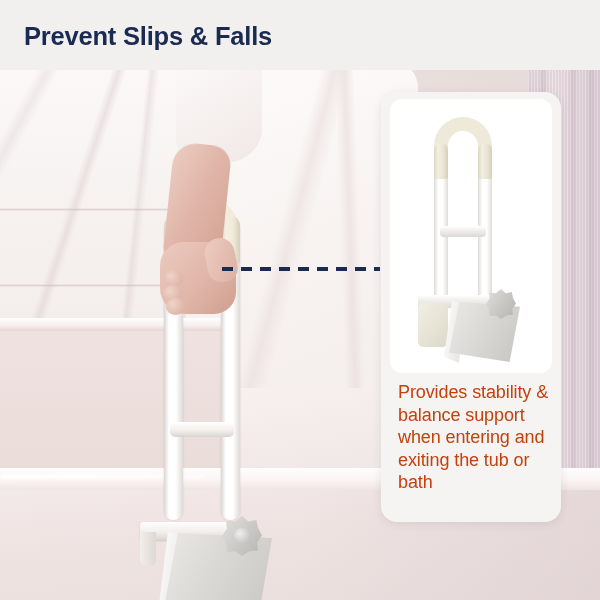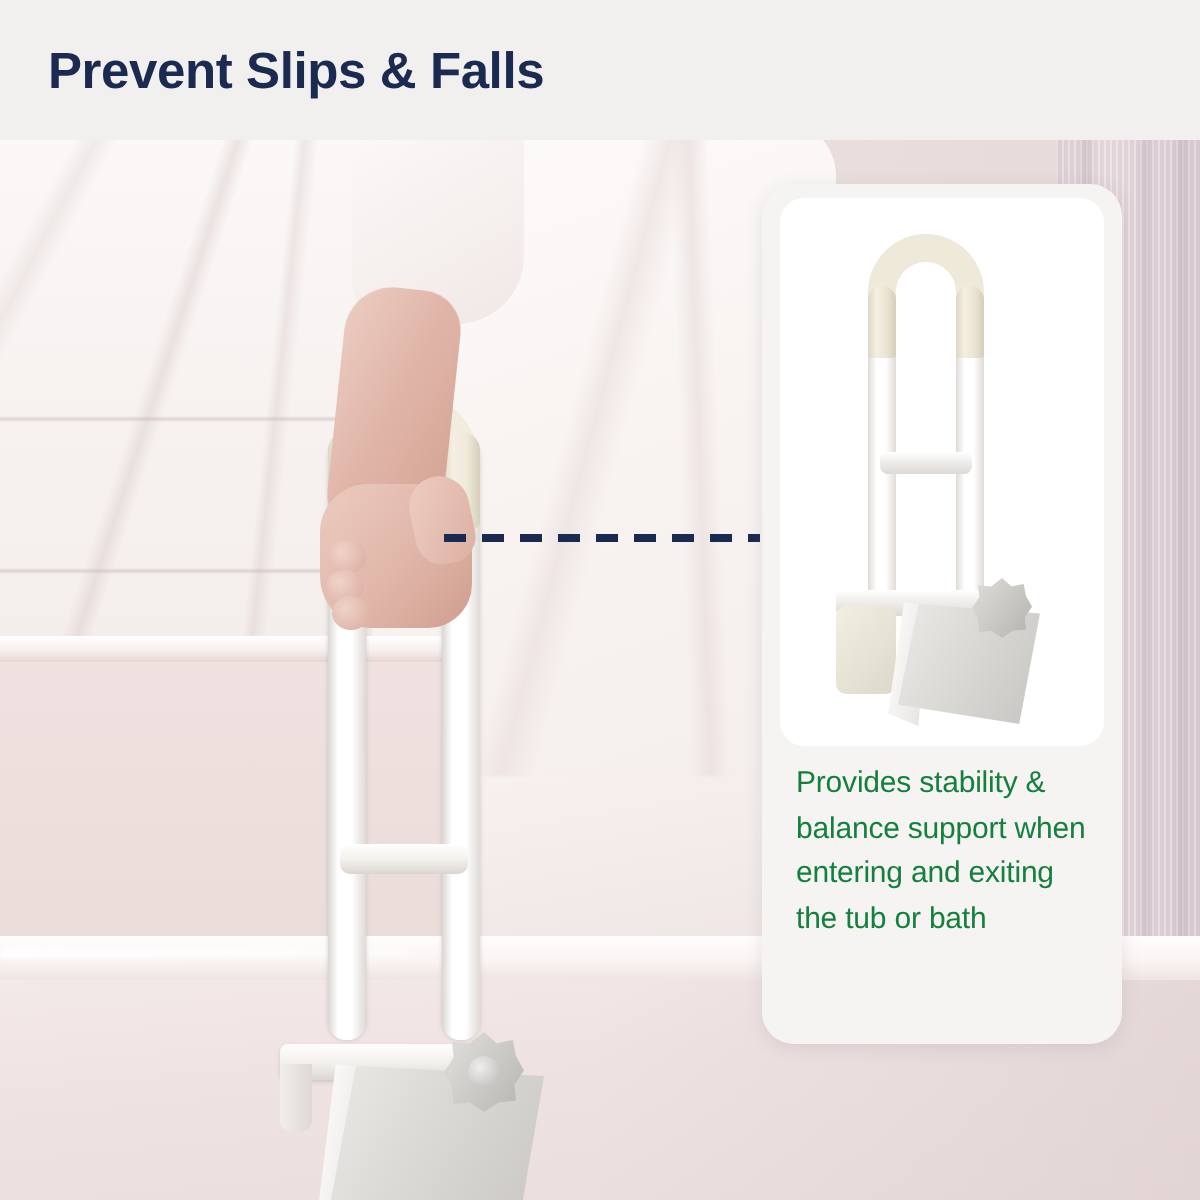--- a/index.html
+++ b/index.html
@@ -430,23 +430,23 @@
       88% 66%, 90% 86%, 68% 88%, 50% 100%, 32% 88%,
       12% 90%, 10% 68%, 0% 50%, 12% 32%, 10% 12%, 32% 14%);
   }
 
   
   .caption {
     position: absolute;
     left: 398px; top: 381px;
     width: 152px;
     z-index: 37;
-    font-size: 15px;
+    font-size: 18px;
     line-height: 22.5px;
-    color: #15803d;
+    color: #c2410c;
     letter-spacing: -0.1px;
   }
 </style>
 </head>
 <body>
 
 <div class="page">
 
   <div class="header-band">
     <div class="header-title">Prevent Slips &amp; Falls</div>

